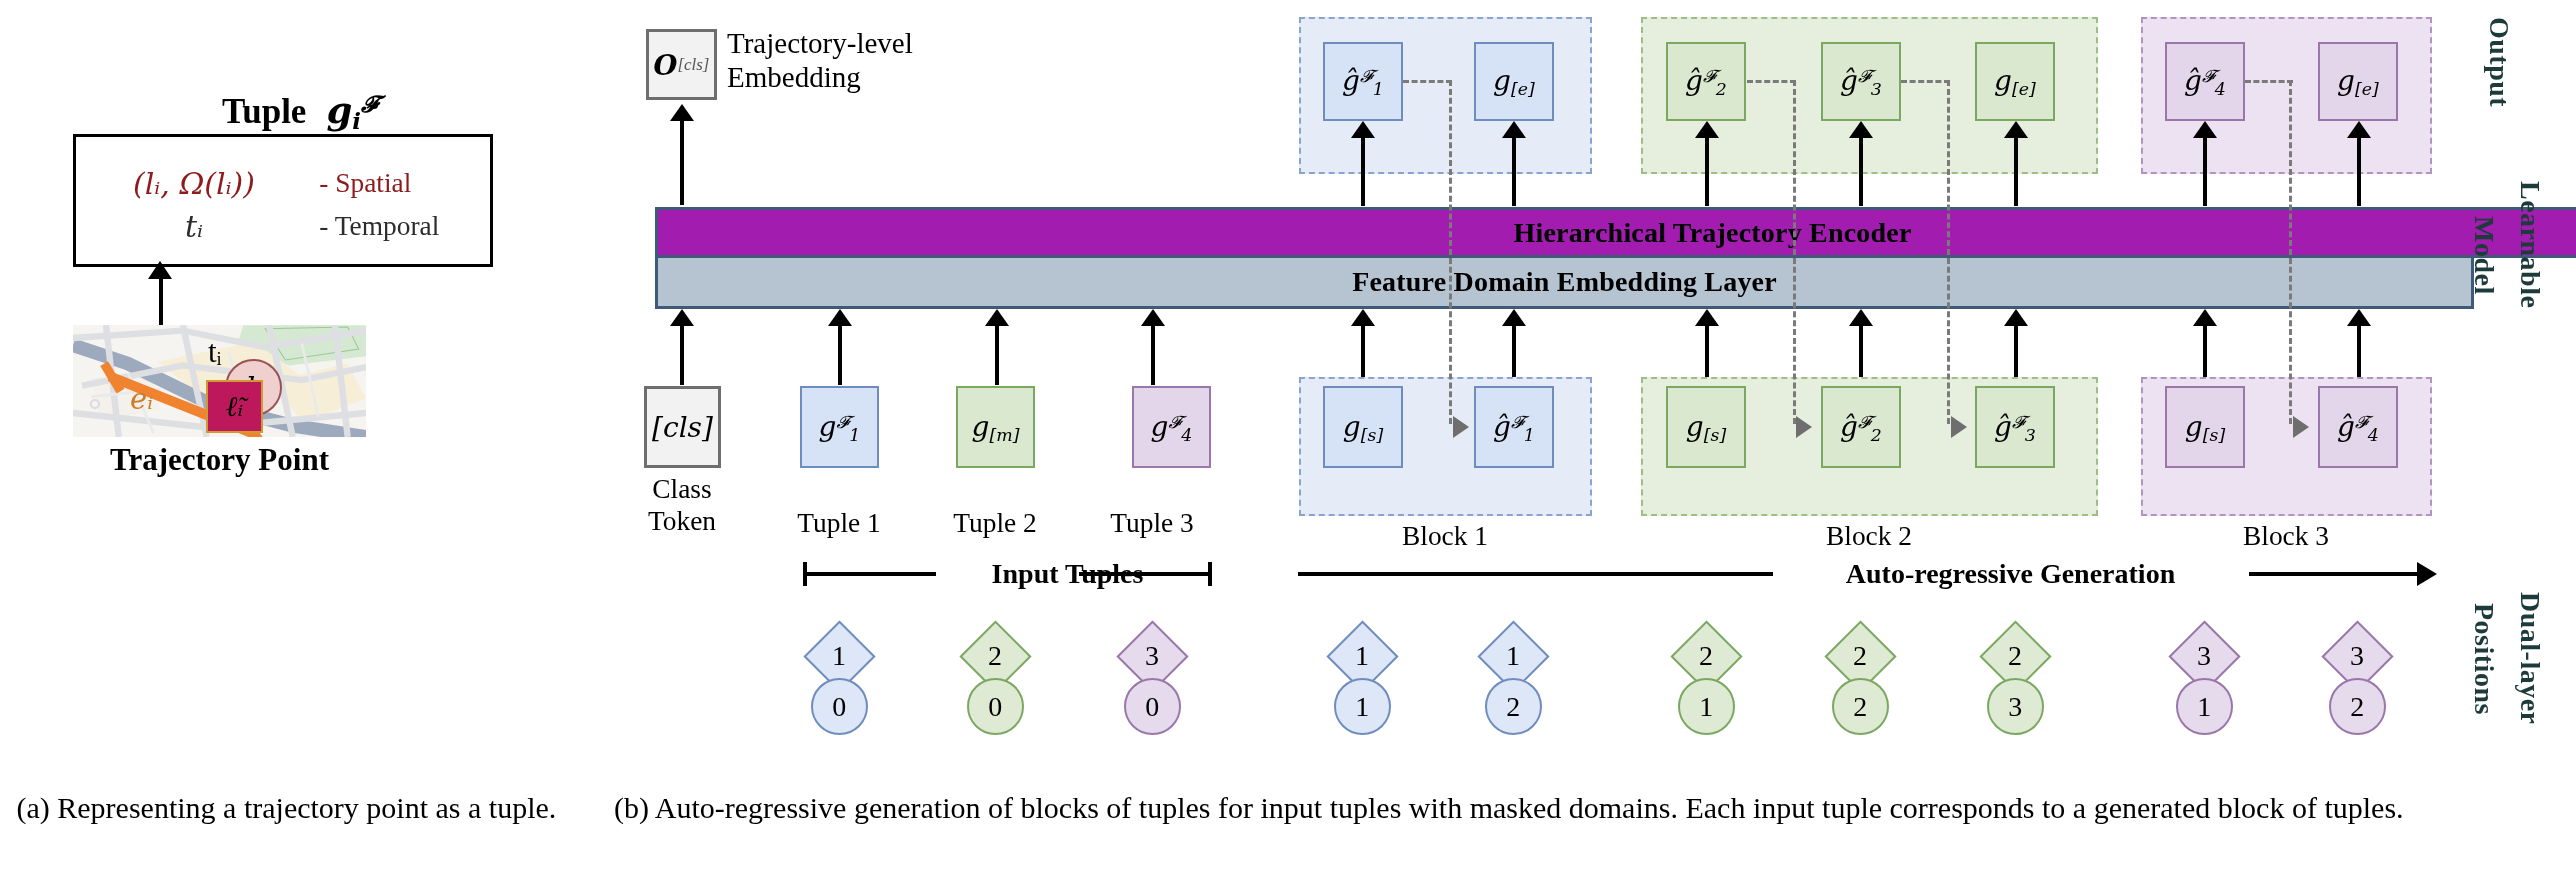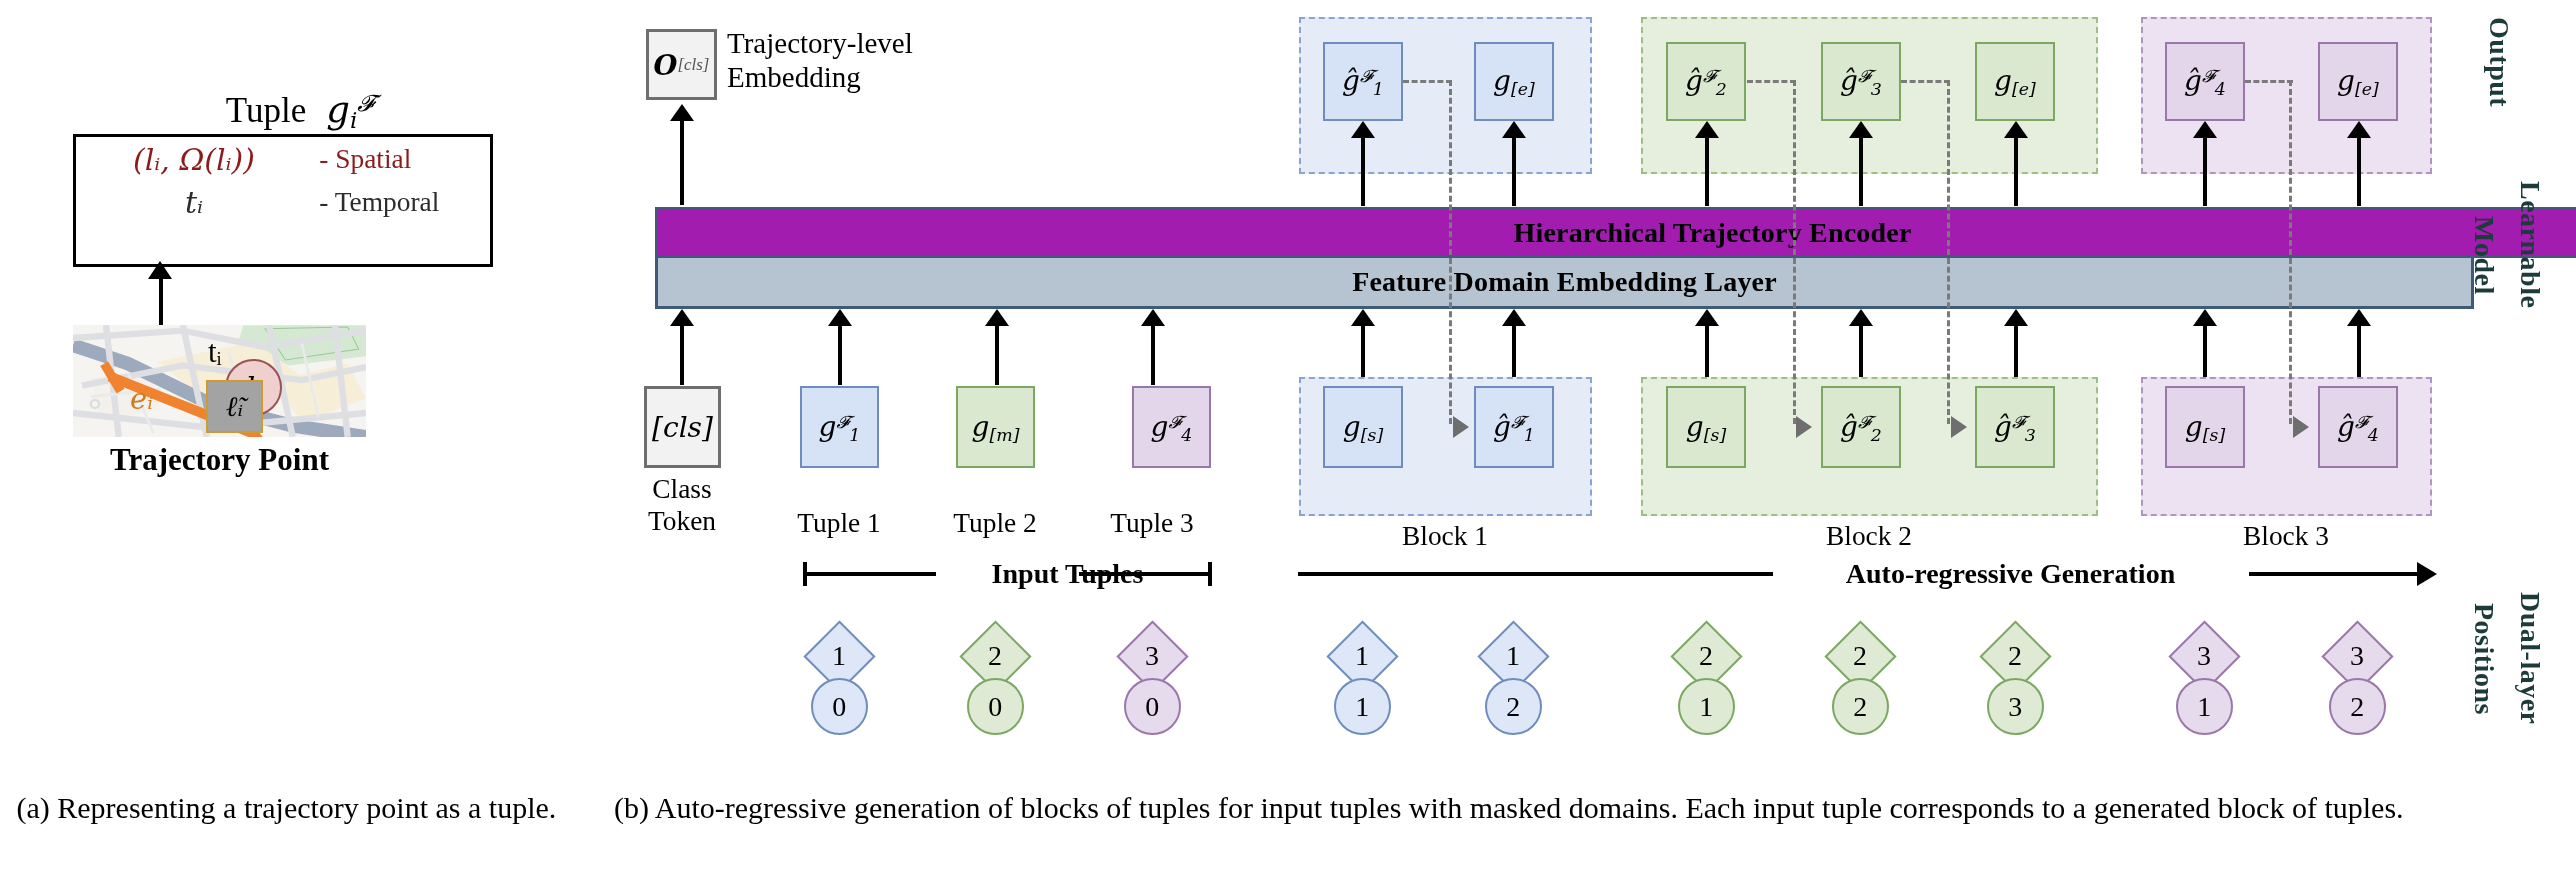--- a/index.html
+++ b/index.html
@@ -9,25 +9,25 @@
   .abs{position:absolute;}
   .ctr{display:flex;align-items:center;justify-content:center;}
 
   
   .mi{font-family:"DejaVu Serif",serif;font-style:italic;}
   .sub{font-size:.62em;vertical-align:-0.28em;font-style:italic;}
   .sup{font-size:.62em;vertical-align:0.48em;font-style:italic;}
   .brk{font-style:normal;}
 
   
-  #tuple-title{left:108px;top:88px;width:384px;text-align:center;font-size:35px;font-weight:normal;}
+  #tuple-title{left:108px;top:88px;width:384px;text-align:center;font-size:35px;font-weight:bold;}
   #tuple-title .gsym{font-size:37px;margin-left:20px;}
 
   #tuple-box{left:73px;top:134px;width:420px;height:133px;border:3.7px solid #000;background:#fff;box-sizing:border-box;}
-  .trow{position:absolute;display:flex;align-items:center;height:38px;width:100%;}
+  .trow{position:absolute;display:flex;align-items:center;height:38px;width:100%;margin-top:24px;}
   .trow .lhs{width:236px;text-align:center;font-size:30px;}
   .trow .rhs{font-size:27.4px;padding-left:7.3px;}
   .c-spatial{color:#8d1b1b;}
   .c-temporal{color:#2c2c2c;}
   .c-road{color:#cf7b22;}
 
   
   #arrow-map{left:159px;top:267px;width:3.7px;height:59px;background:#000;}
   #arrow-map-head{left:148px;top:261px;width:0;height:0;border-left:12.8px solid transparent;border-right:12.8px solid transparent;border-bottom:18.3px solid #000;}
 
@@ -159,21 +159,21 @@
         <path d="M34 42 L52 72"></path>
         <path d="M188 104 L208 132"></path>
       </g>
     </svg>
 
     <div class="abs mapglyph" style="left:135px;top:9.1px;">tᵢ</div>
     <div class="abs" style="left:152px;top:34px;width:57px;height:57px;border-radius:50%;background:#f0cfcf;border:2.7px solid #9a5252;box-sizing:border-box;">
       <div class="ctr mi" style="width:100%;height:100%;font-size:29px;">lᵢ</div>
     </div>
     <div class="abs mi" style="left:57px;top:57px;font-size:29px;color:#cf7b22;">eᵢ</div>
-    <div class="abs" style="left:133px;top:55px;width:57px;height:53px;background:#a3a3a3;border:2.7px solid #cf9a2e;box-sizing:border-box;">
+    <div class="abs" style="left:133px;top:55px;width:57px;height:53px;background:#be185d;border:2.7px solid #cf9a2e;box-sizing:border-box;">
       <div class="ctr mi" style="width:100%;height:100%;font-size:28px;">ℓ̃ᵢ</div>
     </div>
   </div>
   <div class="abs" id="map-label">Trajectory Point</div>
 
   <div class="abs ctr" id="ocls-box">
     <span class="mi" style="font-weight:bold;">O</span>
       <span class="sub" style="color:#555;">[cls]</span>
   </div>
   <div class="abs" id="ocls-text">

